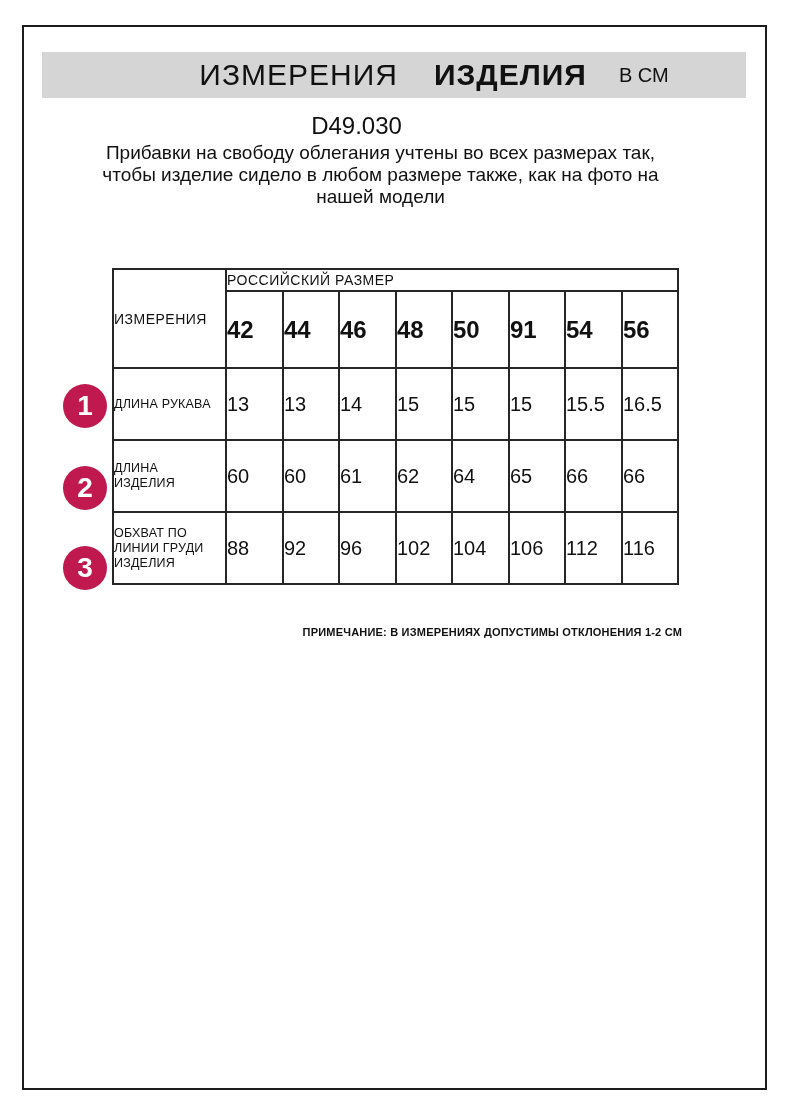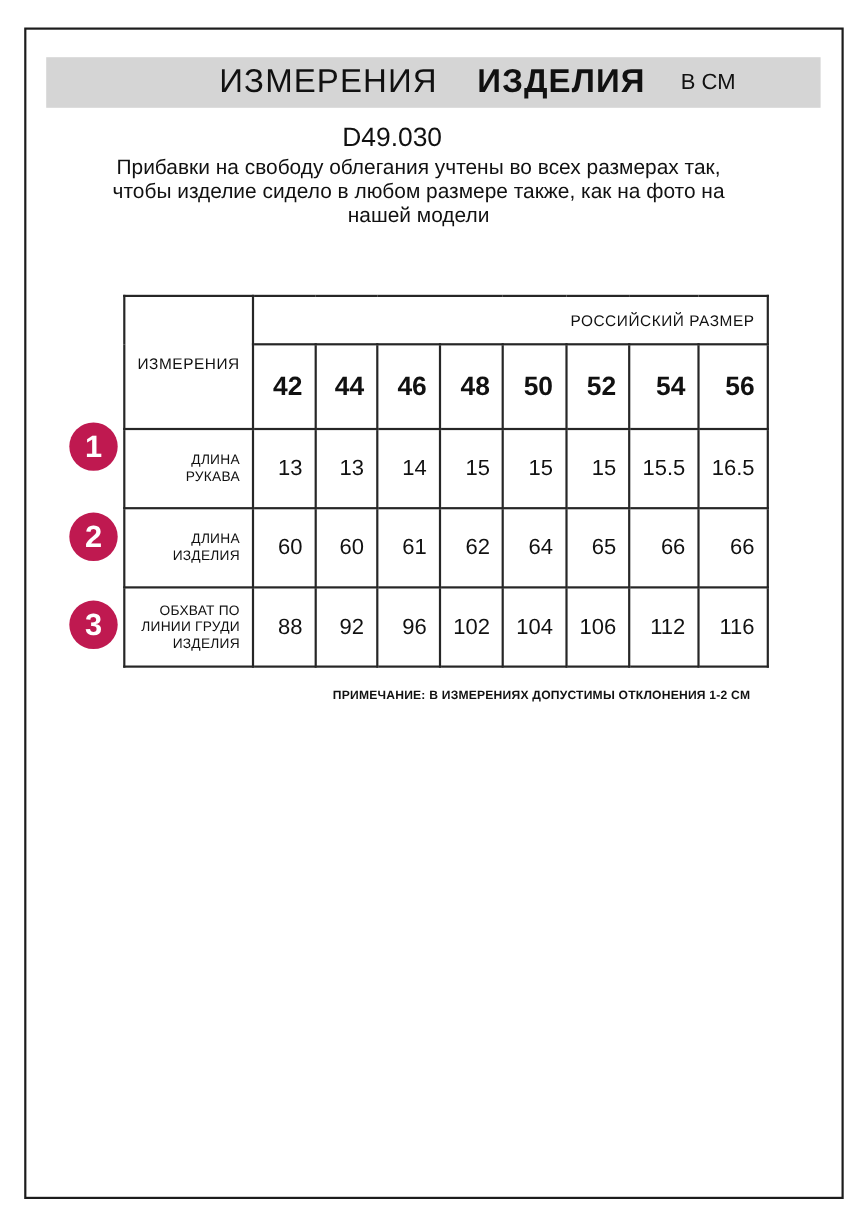--- a/index.html
+++ b/index.html
@@ -47,22 +47,22 @@
     line-height:22px;
   }
   .size-table{
     position:absolute;
     left:112px;top:268px;
     border-collapse:collapse;
     table-layout:fixed;
   }
   .size-table td,.size-table th{
     border:2px solid #262626;
-    padding:11px;
-    text-align:right;
+    padding:0;
+    text-align:left;
     vertical-align:middle;
     background:#fff;
   }
   .corner-cell{font-size:14px;font-weight:normal;letter-spacing:.5px;}
   .group-cell{font-size:14px;font-weight:normal;height:20px;letter-spacing:.5px;}
   .size-cell{font-size:24px;font-weight:bold;}
   .row-label{
     font-size:12.5px;
     letter-spacing:.2px;
     white-space:pre-line;
@@ -125,21 +125,21 @@
     <tr>
       <td rowspan="2" class="corner-cell" style="height:97px;">ИЗМЕРЕНИЯ</td>
       <td colspan="8" class="group-cell">РОССИЙСКИЙ РАЗМЕР</td>
     </tr>
     <tr style="height:77px;">
       <td class="size-cell">42</td>
       <td class="size-cell">44</td>
       <td class="size-cell">46</td>
       <td class="size-cell">48</td>
       <td class="size-cell">50</td>
-      <td class="size-cell">52</td>
+      <td class="size-cell">91</td>
       <td class="size-cell">54</td>
       <td class="size-cell">56</td>
     </tr>
     <tr style="height:72px;">
       <td class="row-label">ДЛИНА РУКАВА</td>
       <td class="val-cell">13</td>
       <td class="val-cell">13</td>
       <td class="val-cell">14</td>
       <td class="val-cell">15</td>
       <td class="val-cell">15</td>

